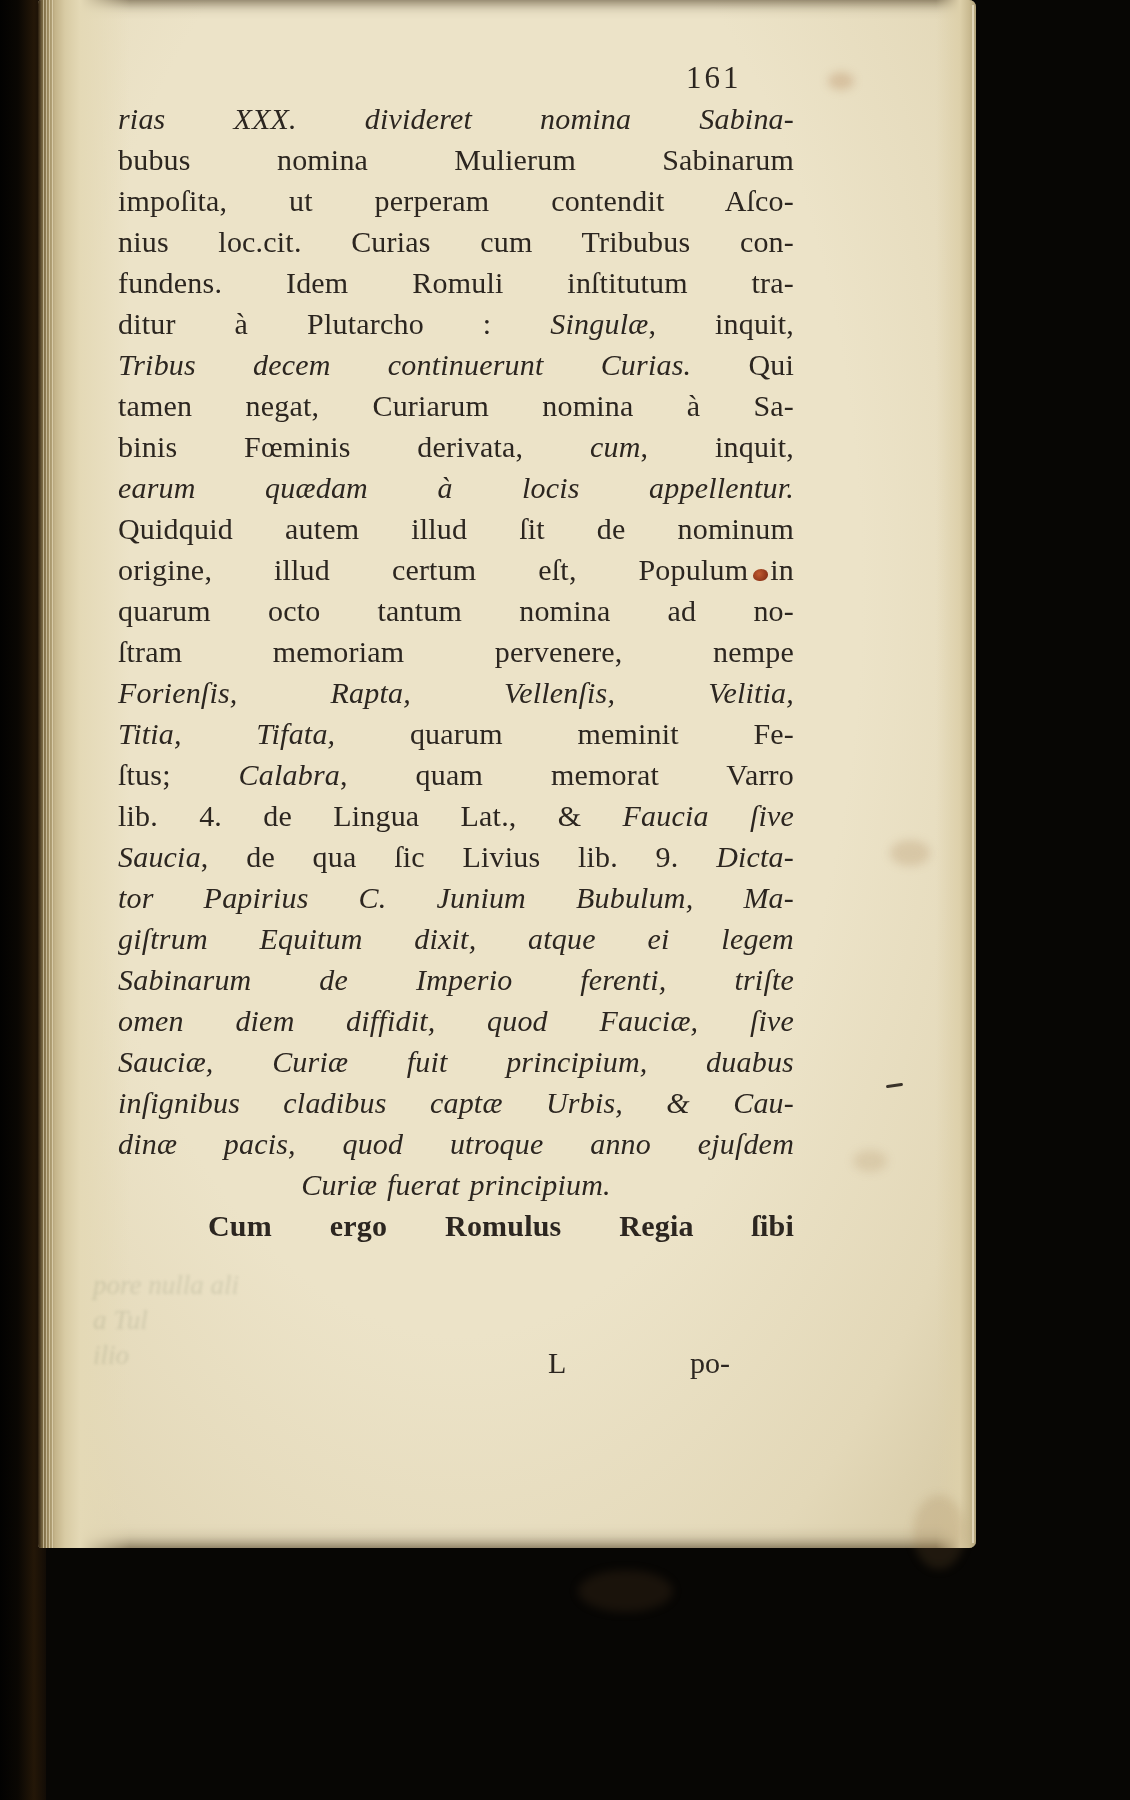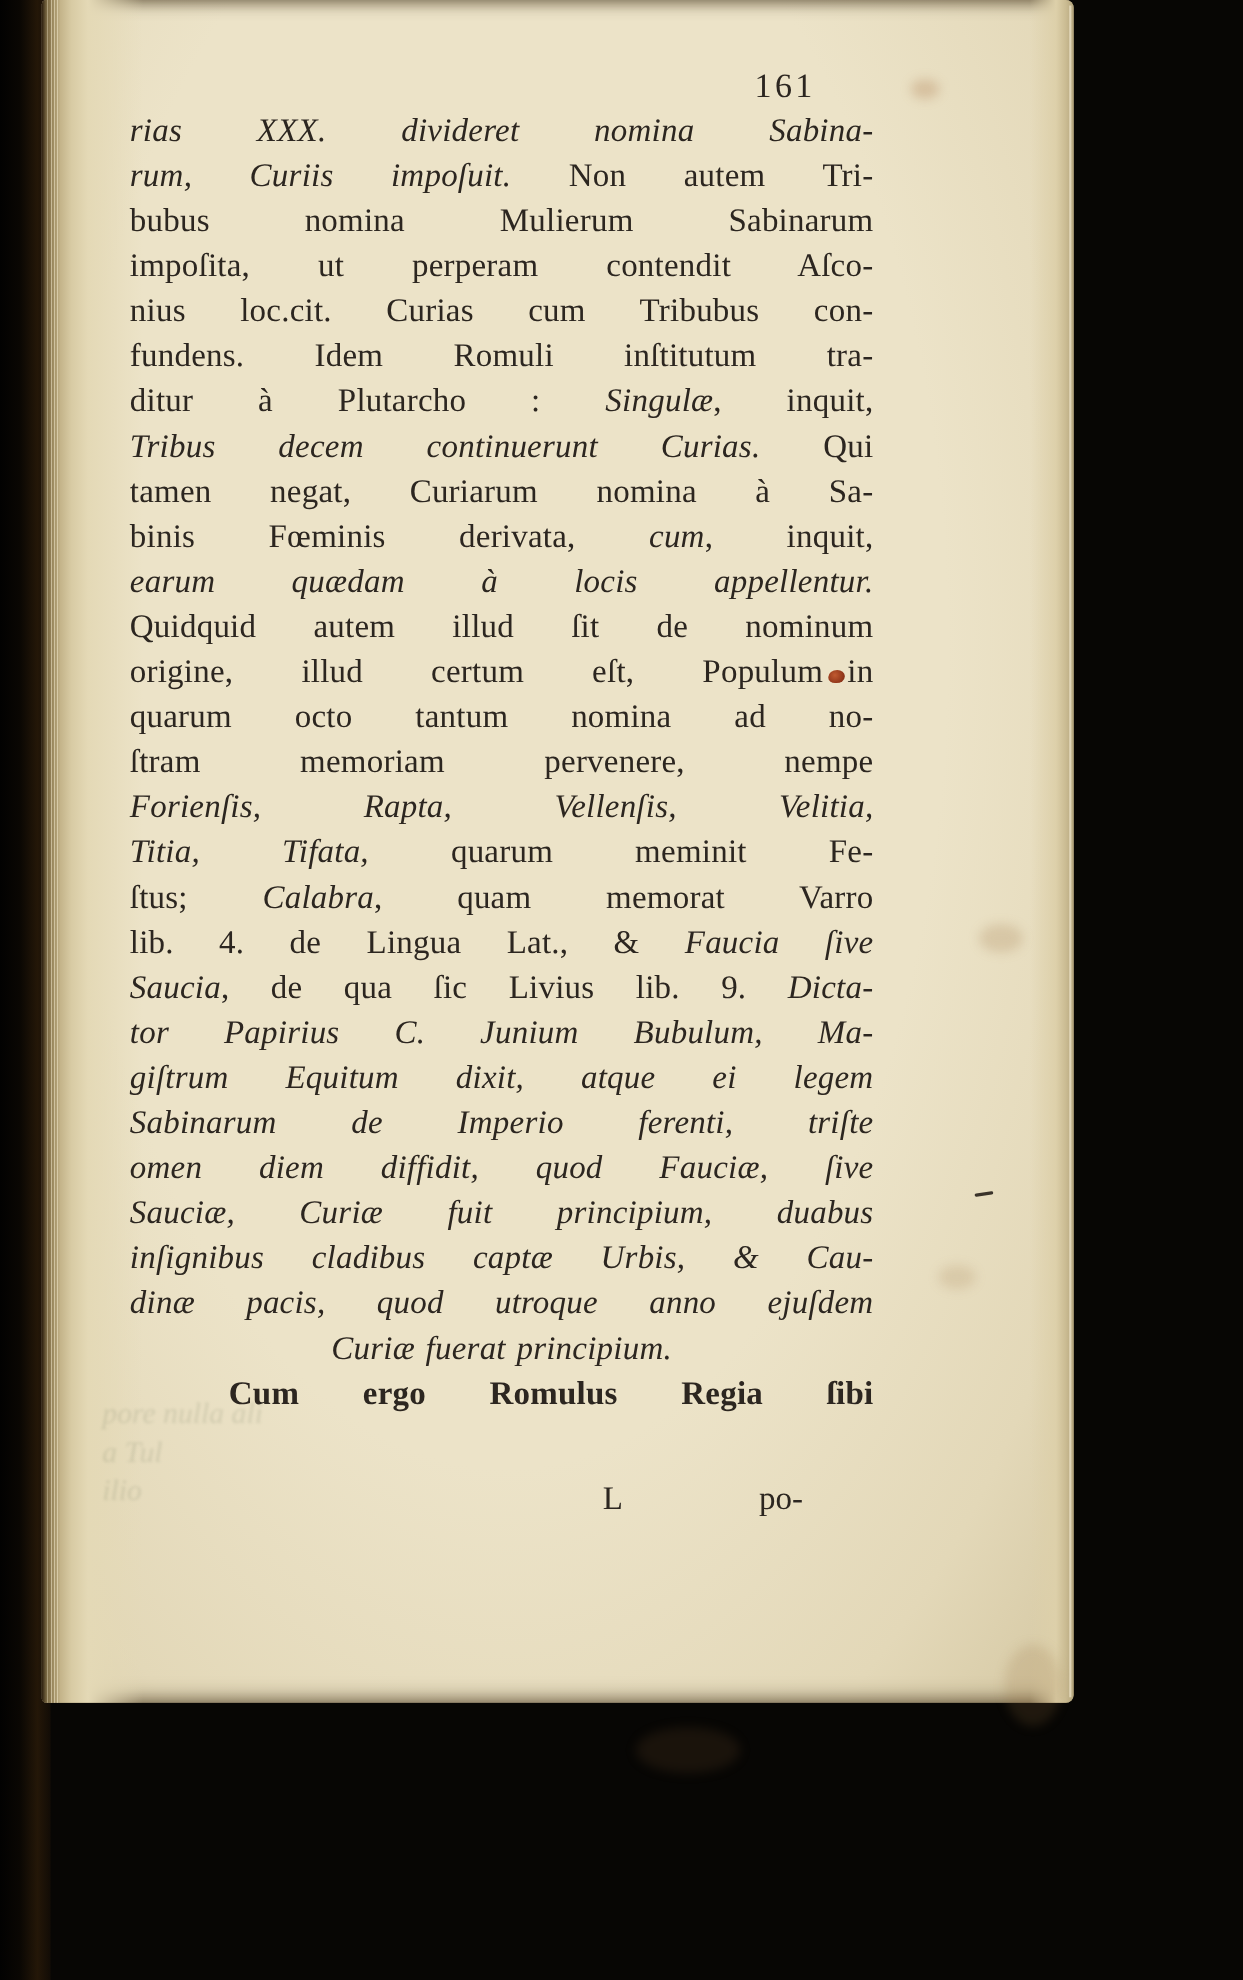--- a/index.html
+++ b/index.html
@@ -121,21 +121,20 @@
     <div class="page-number">161</div>
 
     <div class="ghost-text">
         <div>pore nulla ali</div>
         <div>a Tul</div>
         <div>ilio</div>
       </div>
 
     <div class="text-block">
         <div class="line justify"><span class="seg italic">rias XXX. divideret nomina Sabina-</span></div>
-        <div class="line justify"><span class="seg italic">rum, Curiis impoſuit. </span><span class="seg roman">Non autem Tri-</span></div>
         <div class="line justify"><span class="seg roman">bubus nomina Mulierum Sabinarum</span></div>
         <div class="line justify"><span class="seg roman">impoſita, ut perperam contendit Aſco-</span></div>
         <div class="line justify"><span class="seg roman">nius loc.cit. Curias cum Tribubus con-</span></div>
         <div class="line justify"><span class="seg roman">fundens. Idem Romuli inſtitutum tra-</span></div>
         <div class="line justify"><span class="seg roman">ditur à Plutarcho : </span><span class="seg italic">Singulæ</span><span class="seg roman">, inquit,</span></div>
         <div class="line justify"><span class="seg italic">Tribus decem continuerunt Curias. </span><span class="seg roman">Qui</span></div>
         <div class="line justify"><span class="seg roman">tamen negat, Curiarum nomina à Sa-</span></div>
         <div class="line justify"><span class="seg roman">binis Fœminis derivata, </span><span class="seg italic">cum</span><span class="seg roman">, inquit,</span></div>
         <div class="line justify"><span class="seg italic">earum quædam à locis appellentur.</span></div>
         <div class="line justify"><span class="seg roman">Quidquid autem illud ſit de nominum</span></div>

